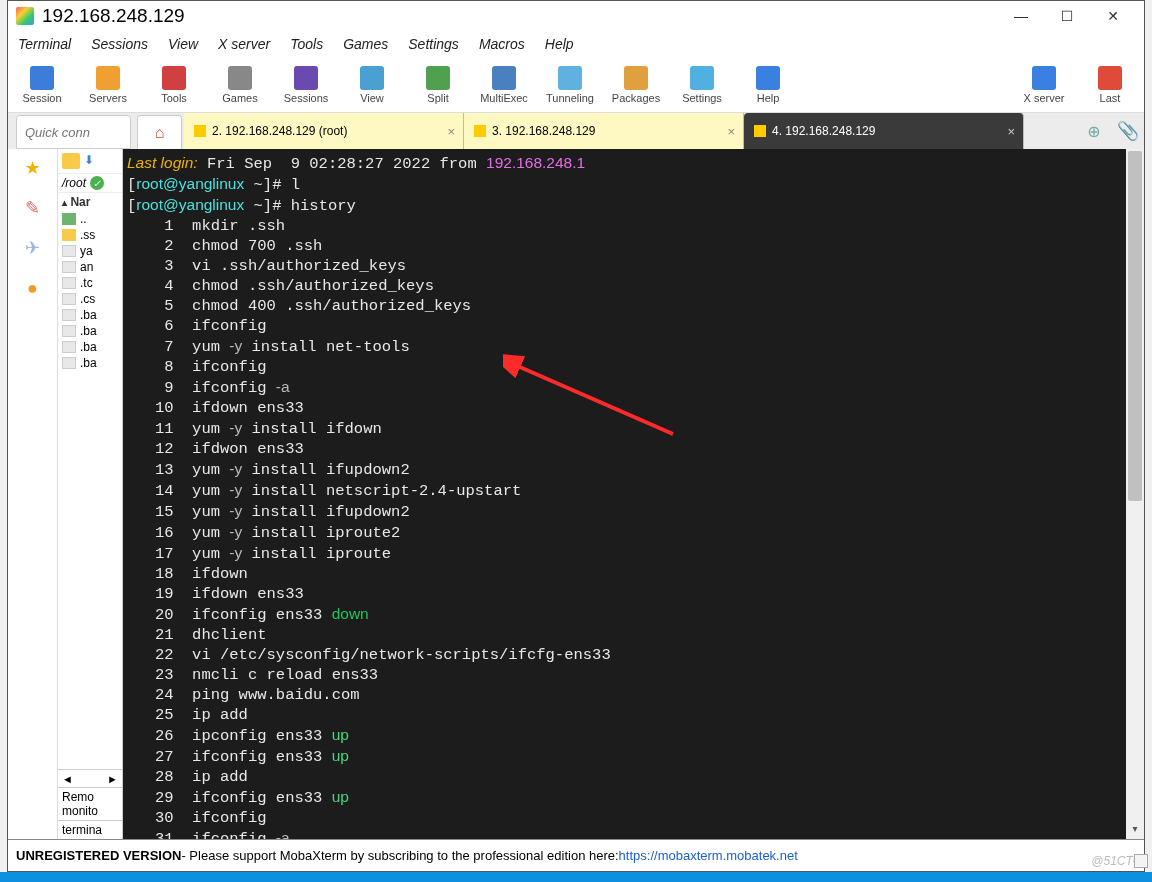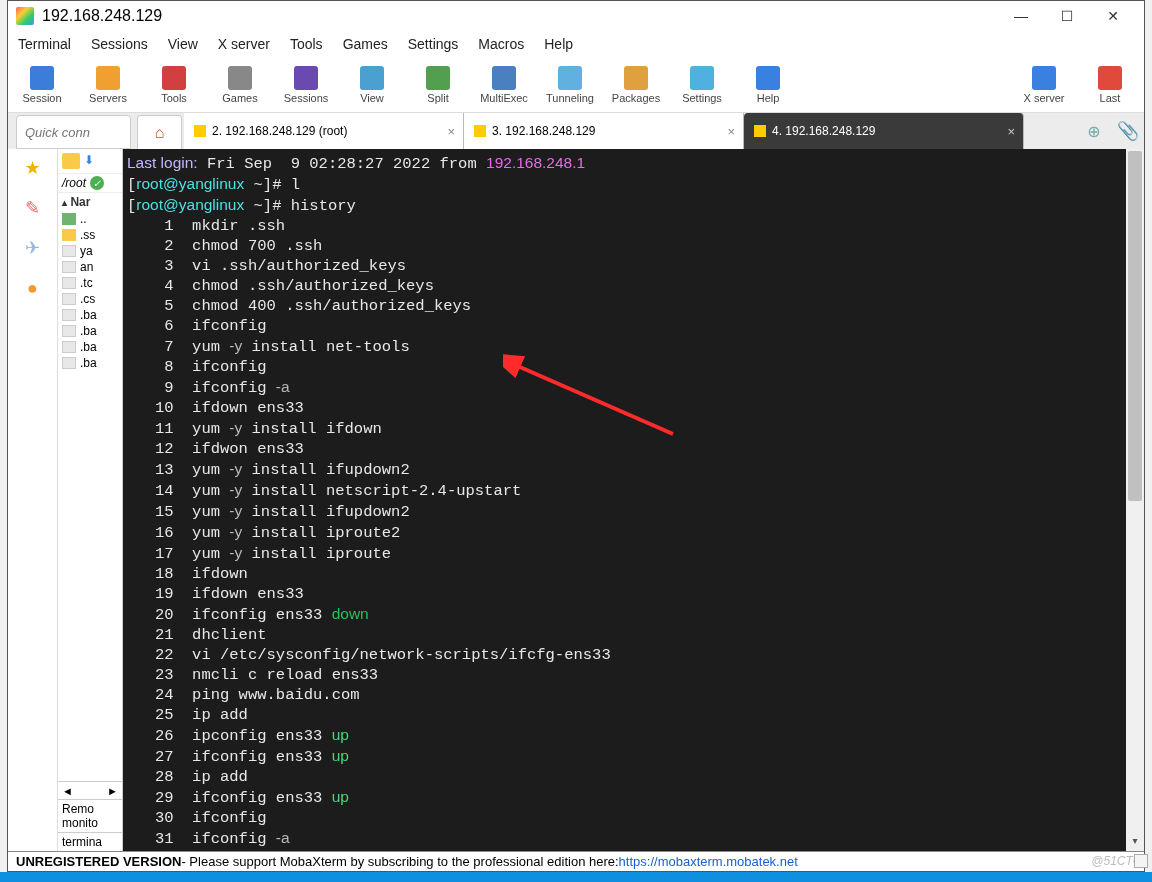--- a/index.html
+++ b/index.html
@@ -1,31 +1,31 @@
 <!DOCTYPE html>
 <html><head>
 <meta charset="utf-8">
 <style>
 * { margin: 0; padding: 0; box-sizing: border-box; font-family: "Segoe UI", Arial, sans-serif; }
 body { width: 1152px; height: 882px; background: #f0f0f0; overflow: hidden; position: relative; }
 .window { position: absolute; top: 0; left: 7px; width: 1138px; height: 872px; background: #fff; border: 1px solid #555; display: flex; flex-direction: column; }
 .titlebar { height: 30px; display: flex; align-items: center; padding: 0 8px; background: #fff; }
 .titlebar .appicon { width: 18px; height: 18px; margin-right: 8px; background: linear-gradient(135deg,#ff5a5a 0%,#ffcc33 33%,#33cc66 66%,#3399ff 100%); border-radius: 2px; }
-.titlebar .title { font-size: 16px; flex: 1; }
+.titlebar .title { font-size: 19px; flex: 1; }
 .titlebar .winbtn { width: 46px; height: 30px; display: flex; align-items: center; justify-content: center; font-size: 14px; color: #333; cursor: default; }
 .menubar { height: 26px; display: flex; align-items: center; padding: 0 10px; gap: 20px; font-size: 14px; color: #222; }
-.menubar span { cursor: default; }
+.menubar span { cursor: default; font-style: italic; }
 .toolbar { height: 56px; display: flex; align-items: center; padding: 0 10px; gap: 36px; border-bottom: 1px solid #ddd; }
 .tbtn { display: flex; flex-direction: column; align-items: center; gap: 2px; font-size: 11px; color: #444; cursor: default; width: 48px; }
 .tbtn .ticon { width: 24px; height: 24px; border-radius: 3px; display:flex; align-items:center; justify-content:center; }
 .toolbar .spacer { flex: 1; }
 .tabhost { height: 36px; display: flex; align-items: stretch; background: #ececec; }
 .quickconn { width: 115px; border: 1px solid #ccc; border-radius: 4px 4px 0 0; margin: 2px 4px 0 8px; padding: 2px 8px; font-size: 13px; color: #999; font-style: italic; background: #fff; }
 .hometab { width: 45px; background:#fff; border:1px solid #ccc; border-bottom:none; border-radius:4px 4px 0 0; margin:2px 2px 0 2px; display:flex; align-items:center; justify-content:center; }
-.tab { flex: 0 0 280px; display: flex; align-items: center; gap: 6px; padding: 0 10px; font-size: 12px; background: #ffffff; border-right: 1px solid #bbb; cursor:default; position:relative; }
+.tab { flex: 0 0 280px; display: flex; align-items: center; gap: 6px; padding: 0 10px; font-size: 12px; background: #fef9c3; border-right: 1px solid #bbb; cursor:default; position:relative; }
 .tab.active { background: #3a3a3a; color: #fff; border-radius: 4px 4px 0 0; }
 .tab .tabclose { position:absolute; right:8px; font-size:13px; color:#888; }
 .tab.active .tabclose { color:#ccc; }
 .tab .tabicon { width:12px; height:12px; background:#ffcc00; display:inline-block; }
 .tabplus { width:40px; display:flex; align-items:center; justify-content:center; font-size:16px; color:#7aa; cursor:default; }
 .clip { width: 30px; display:flex; align-items:center; justify-content:center; font-size:18px; color:#5a8de0; }
 .body { flex: 1; display: flex; min-height: 0; }
 .sidebar { width: 50px; background:#fff; border-right:1px solid #ddd; display:flex; flex-direction:column; align-items:center; padding-top:6px; gap:14px; }
 .sidebar .sideicon { width:26px; height:26px; display:flex; align-items:center; justify-content:center; font-size:18px; cursor:default; }
 .filetree { width: 65px; background:#fff; border-right:1px solid #ccc; font-size:12px; overflow:hidden; display:flex; flex-direction:column; }
@@ -36,31 +36,31 @@
 .filetree .fthdr { padding:2px 4px; color:#333; font-weight:bold; }
 .filetree .files { flex:1; overflow:hidden; }
 .filetree .fitem { display:flex; align-items:center; gap:4px; padding:1px 4px; white-space:nowrap; }
 .filetree .fico { width:14px; height:12px; display:inline-block; }
 .filetree .fico.folder { background:#f9c94a; }
 .filetree .fico.file { background:#e8e8e8; border:1px solid #ccc; }
 .filetree .scrolls { height:18px; display:flex; align-items:center; justify-content:space-between; border-top:1px solid #ccc; padding:0 4px; font-size:11px; }
 .filetree .remobox { border-top:1px solid #ccc; padding:2px 4px; }
 .terminal { flex:1; display:flex; flex-direction:column; background:#1c1c1c; position:relative; }
 .term { flex:1; padding:4px 8px 4px 4px; font-family:"Consolas","Courier New",monospace; font-size:15.5px; line-height:20px; color:#e8e8e8; white-space:pre; overflow:hidden; }
-.c-green { color:#c4b5fd; }
+.c-green { color:#eab308;font-style:italic; }
 .c-cyan { color:#4de0e0; }
 .c-mag { color:#e86be8; }
 .c-opt { color:#b8b8b8; }
 .c-red { color:#22c55e; }
 .c-up { color:#45d67a; }
 .termscroll { position:absolute; right:0; top:0; bottom:0; width:18px; background:#f0f0f0; }
 .termscroll .thumb { position:absolute; left:2px; right:2px; top:2px; height:350px; background:#c0c0c0; border-radius:2px; }
 .termscroll .arrow { position:absolute; left:0; right:0; height:16px; text-align:center; font-size:10px; color:#555; }
 .termscroll .arrow.dn { bottom:0; }
-.statusbar { height:20px; background:#fff; border-top:1px solid #888; display:flex; align-items:center; padding:0 8px; font-size:13px; }
+.statusbar { height:32px; background:#fff; border-top:1px solid #888; display:flex; align-items:center; padding:0 8px; font-size:13px; }
 .statusbar .unreg { font-weight:bold; }
 .statusbar .link { color:#1a5fd0; }
 .arrow-annot { position:absolute; left:380px; top:205px; pointer-events:none; }
 .bottomblue { position:absolute; left:0; right:0; bottom:0; height:10px; background:#0e8fe0; }
 .watermark { position:absolute; right:10px; bottom:14px; font-size:12px; color:#bbb; font-style:italic; }
 .rb { position:absolute; right:4px; bottom:14px; width:14px; height:14px; border:1px solid #aaa; background:#f4f4f4; }
 </style>
 </head>
 <body>
 

